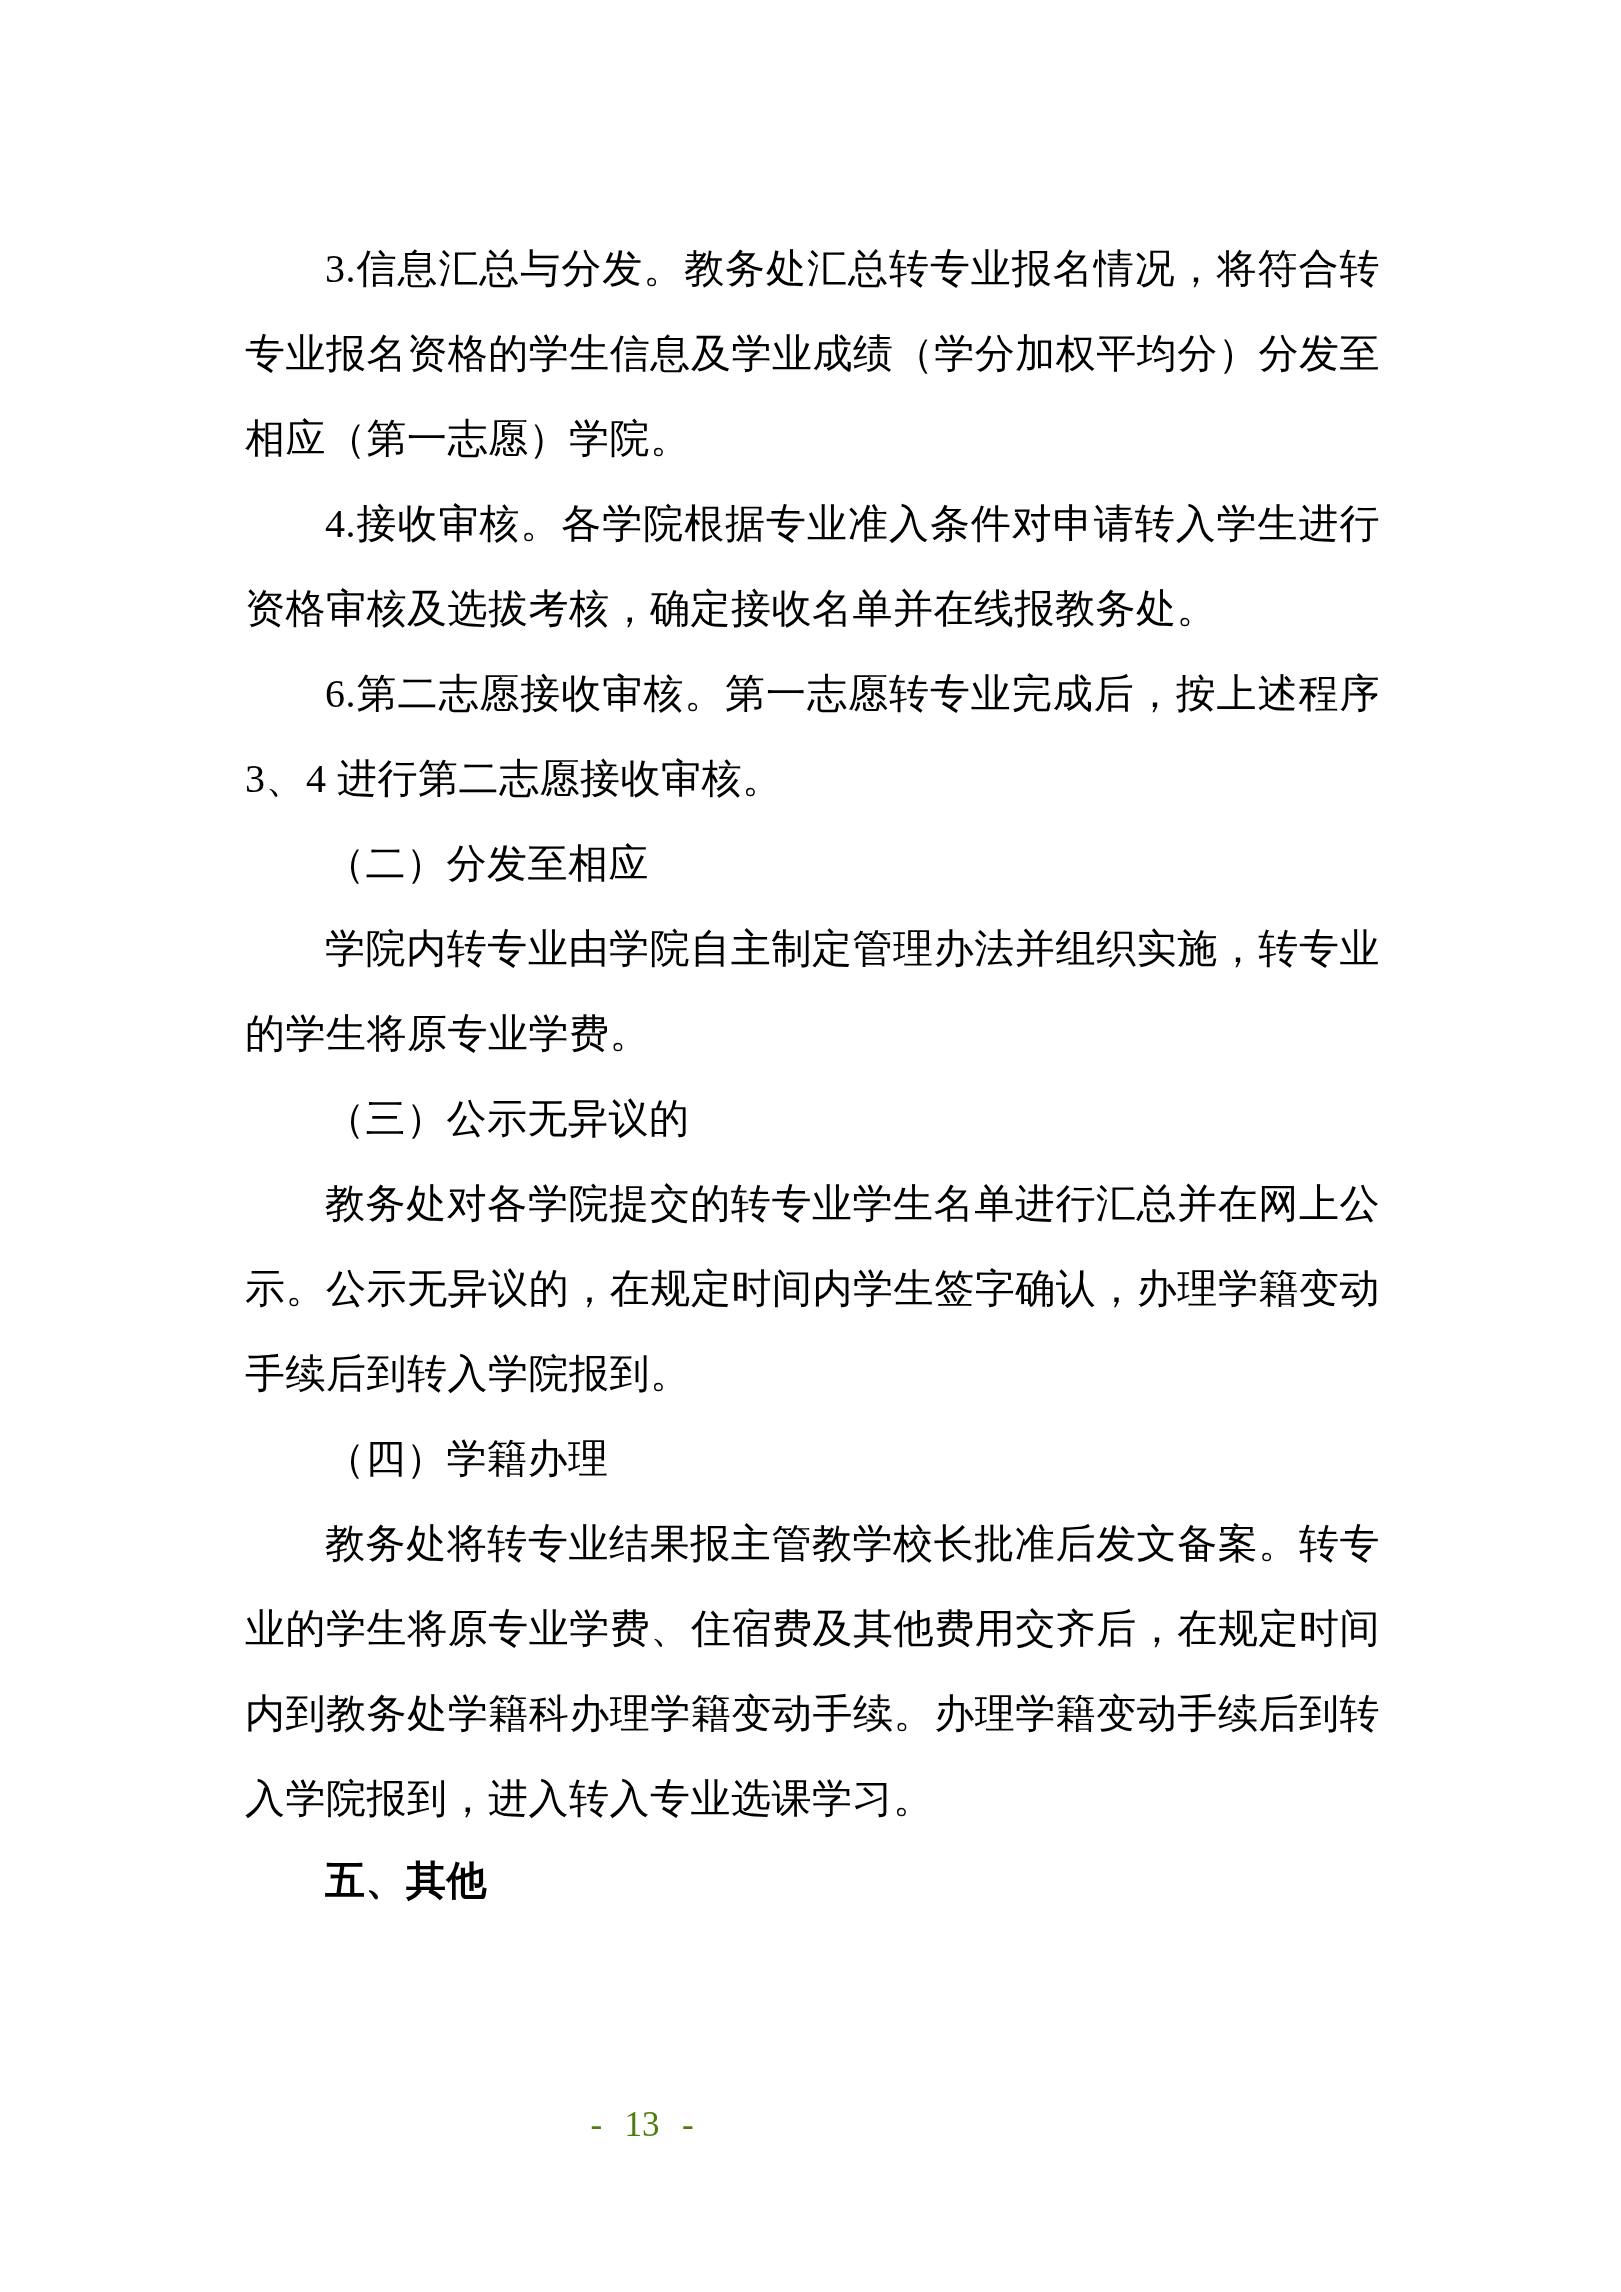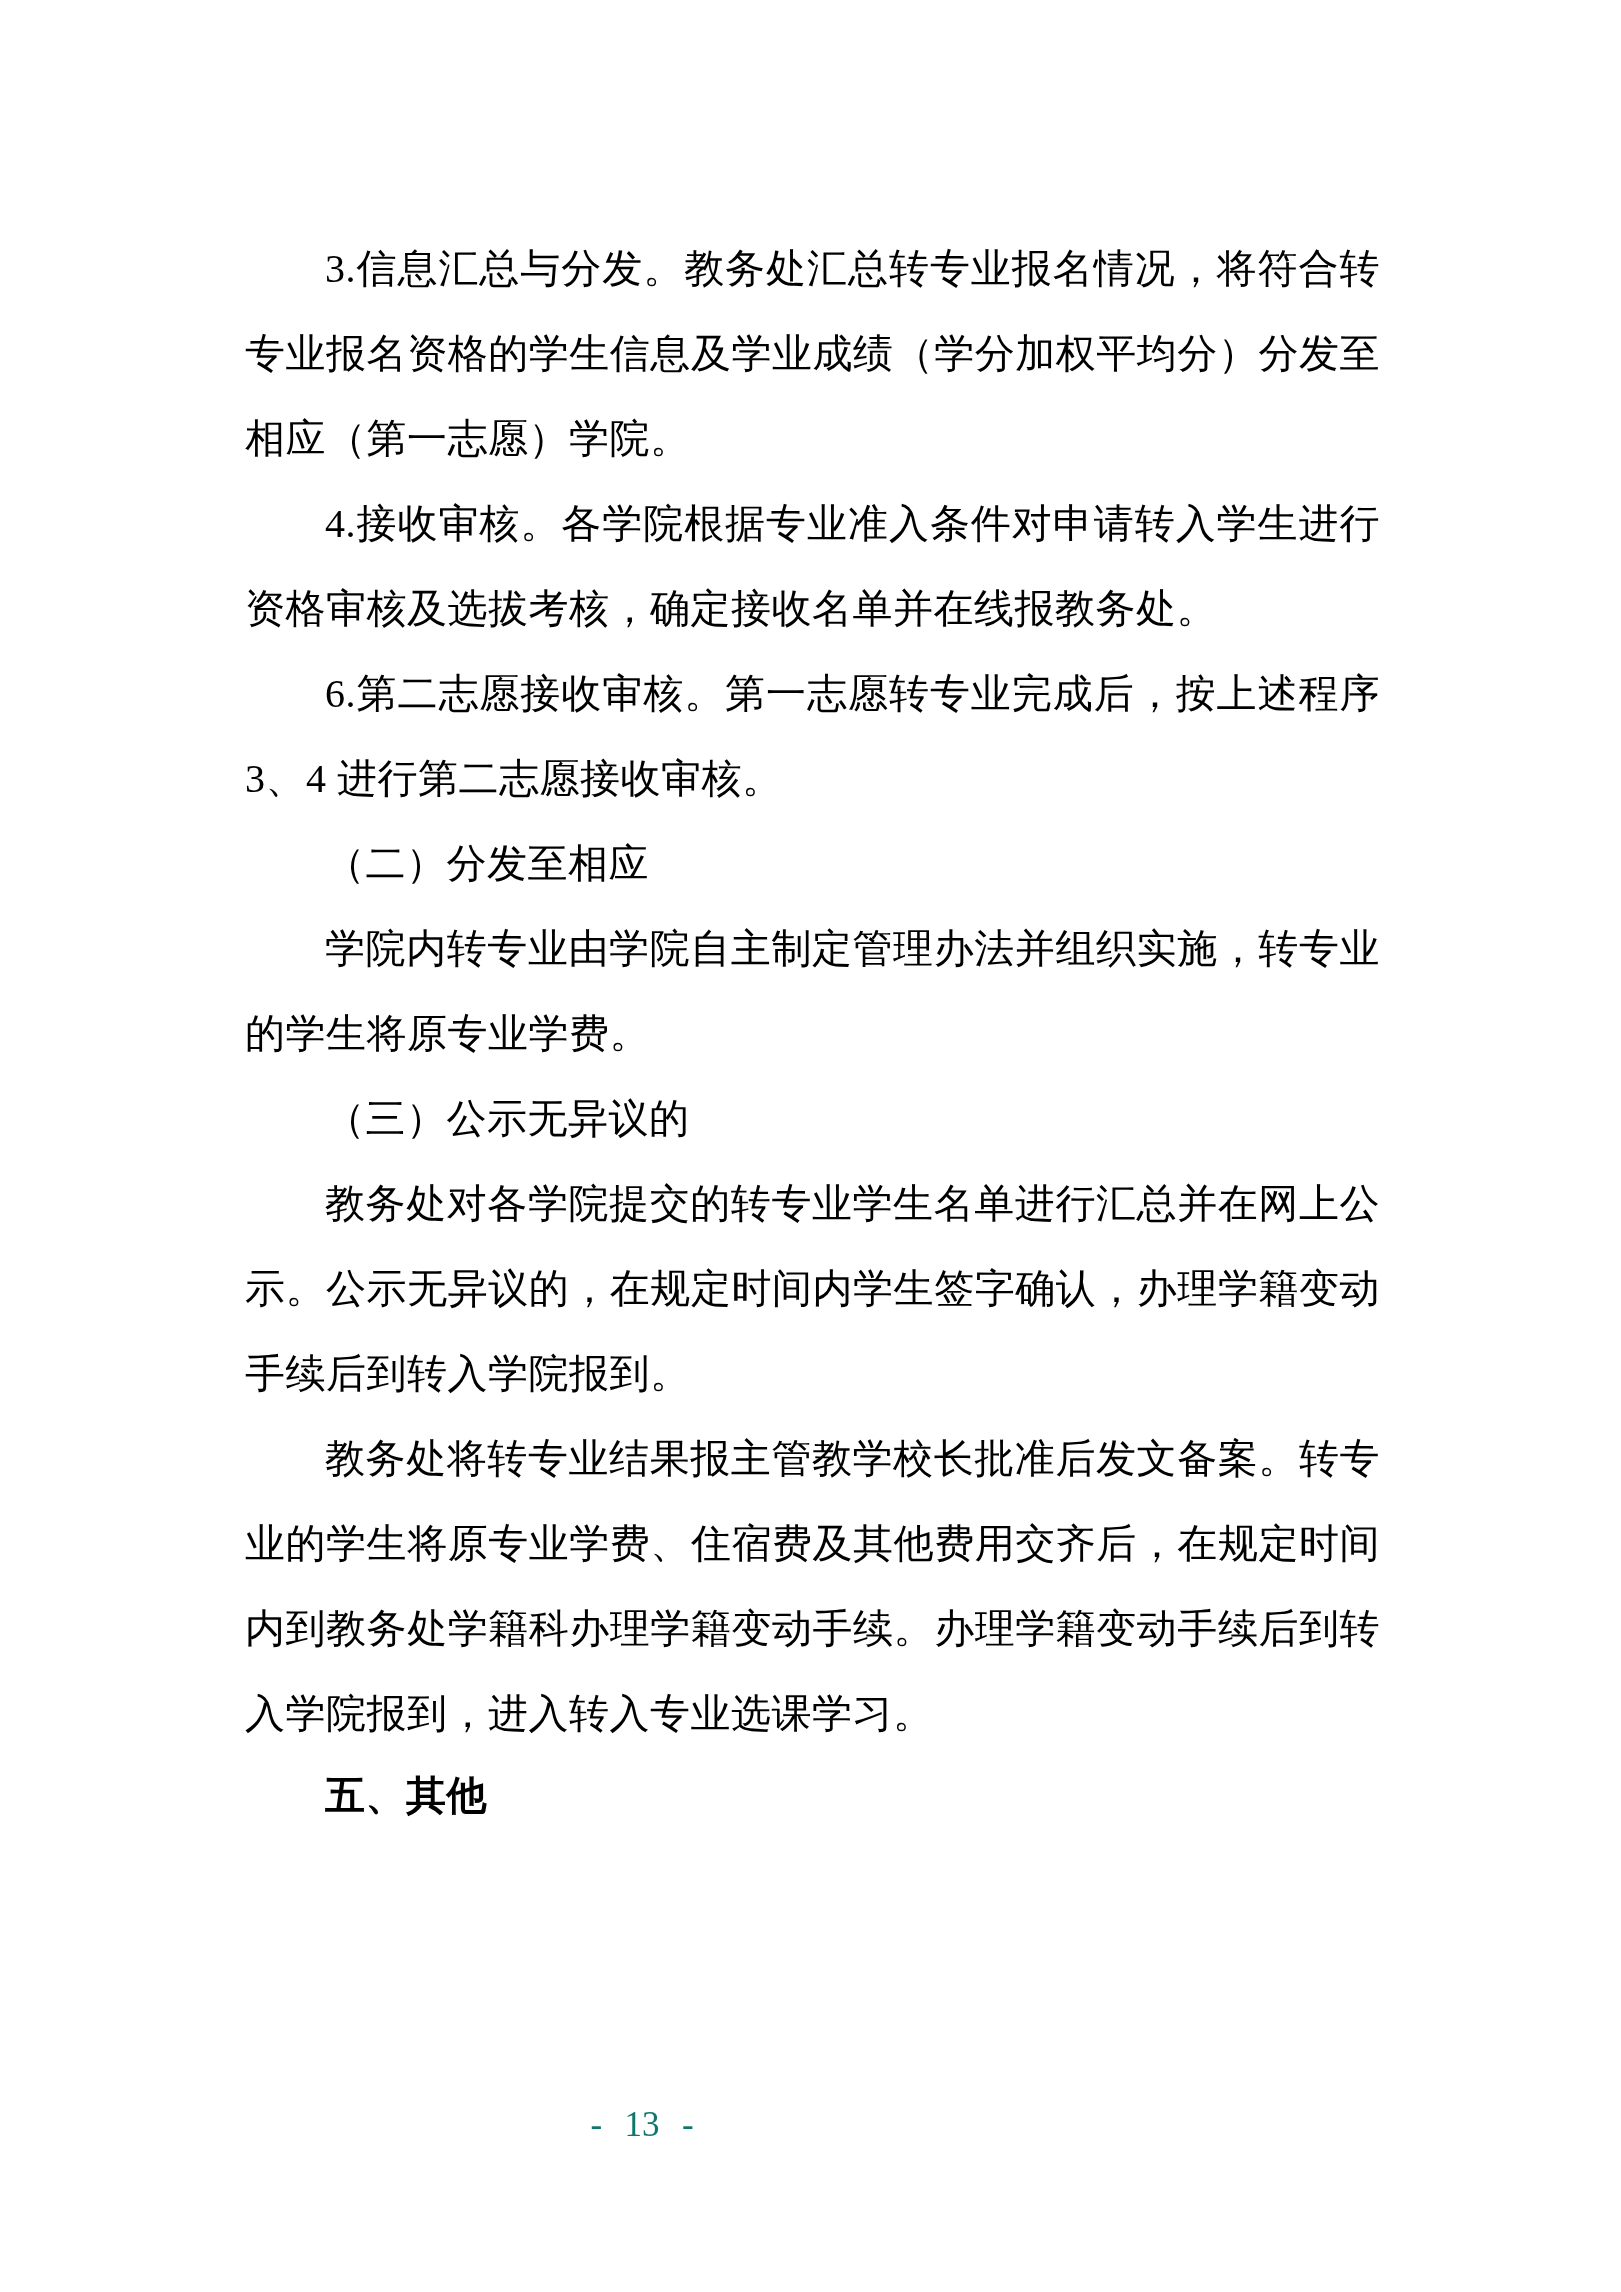--- a/index.html
+++ b/index.html
@@ -45,36 +45,37 @@
   }
   .page-footer {
     position: absolute;
     left: 0;
     top: 2103px;
     width: 1284px;
     text-align: center;
     font-size: 35px;
     line-height: 43px;
     word-spacing: 13.7px;
-    color: #0f766e;
+    color: #4d7c0f;
   }
 </style>
 </head>
 <body>
 
 <div class="doc-page">
 
   <div class="doc-body">
     <p>3.信息汇总与分发。教务处汇总转专业报名情况，将符合转专业报名资格的学生信息及学业成绩（学分加权平均分）分发至相应（第一志愿）学院。</p>
     <p>4.接收审核。各学院根据专业准入条件对申请转入学生进行资格审核及选拔考核，确定接收名单并在线报教务处。</p>
     <p>6.第二志愿接收审核。第一志愿转专业完成后，按上述程序3、4 进行第二志愿接收审核。</p>
     <p>（二）分发至相应</p>
     <p>学院内转专业由学院自主制定管理办法并组织实施，转专业的学生将原专业学费。</p>
     <p>（三）公示无异议的</p>
     <p>教务处对各学院提交的转专业学生名单进行汇总并在网上公示。公示无异议的，在规定时间内学生签字确认，办理学籍变动手续后到转入学院报到。</p>
+    <p>（四）学籍办理</p>
     <p>教务处将转专业结果报主管教学校长批准后发文备案。转专业的学生将原专业学费、住宿费及其他费用交齐后，在规定时间内到教务处学籍科办理学籍变动手续。办理学籍变动手续后到转入学院报到，进入转入专业选课学习。</p>
     <p class="section-heading">五、其他</p>
   </div>
 
   <div class="page-footer">- 13 -</div>
 
 </div>
 
 
 </body></html>

